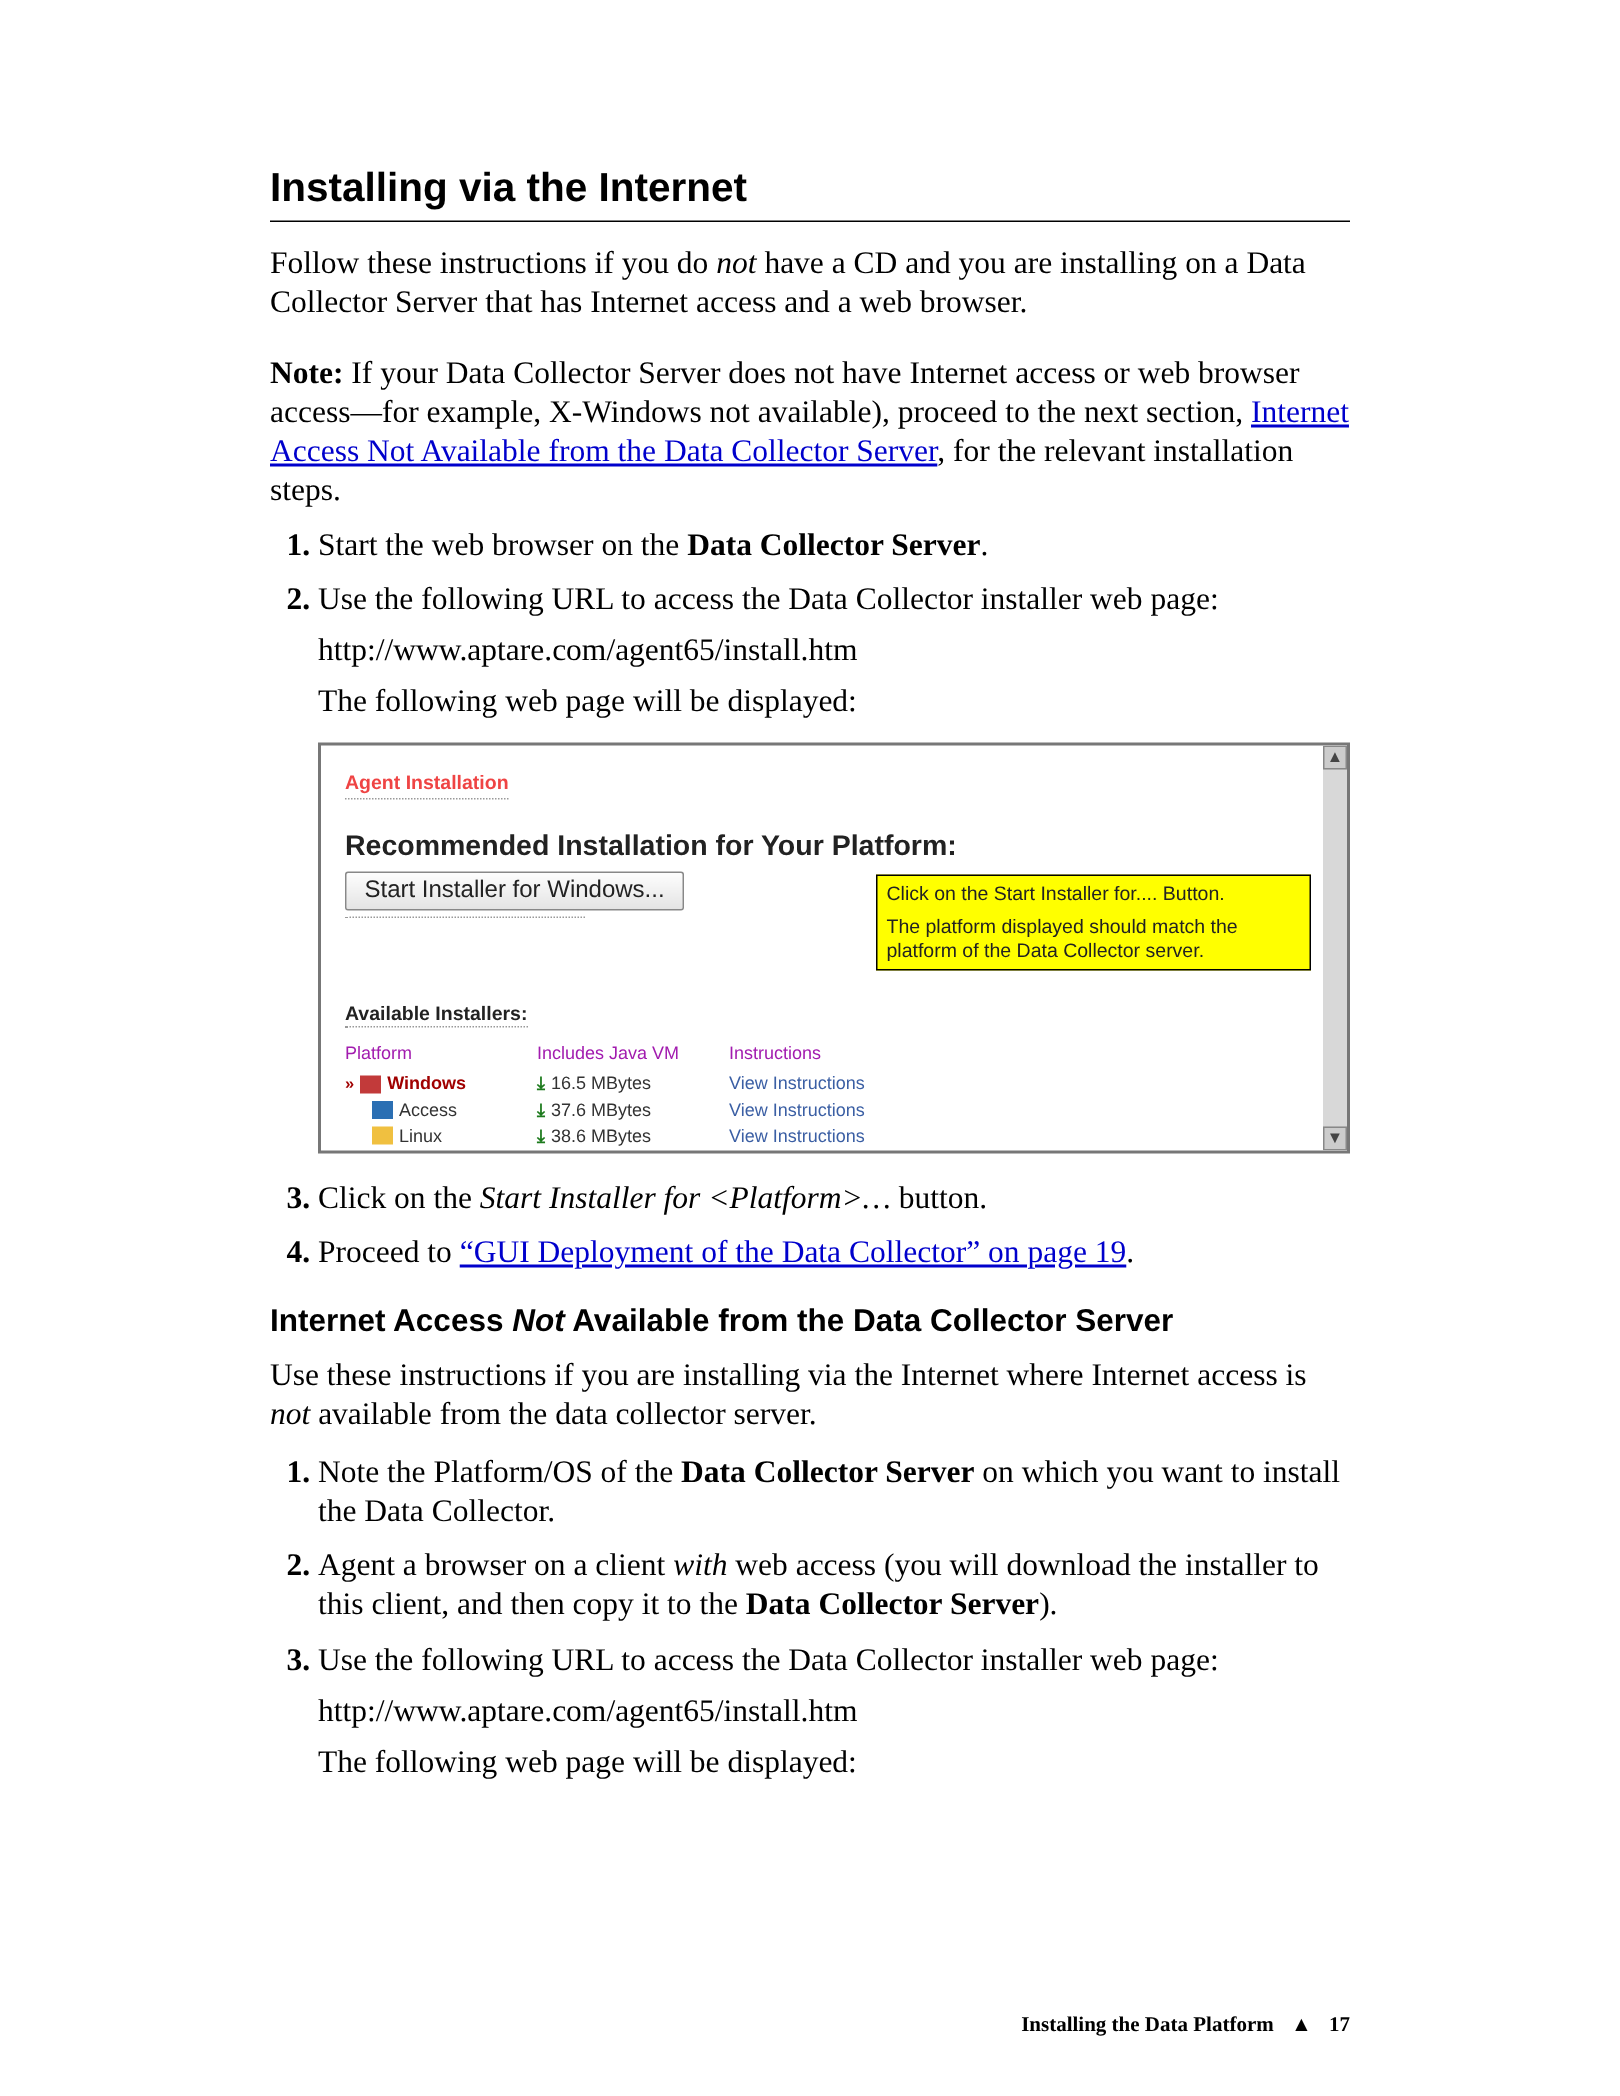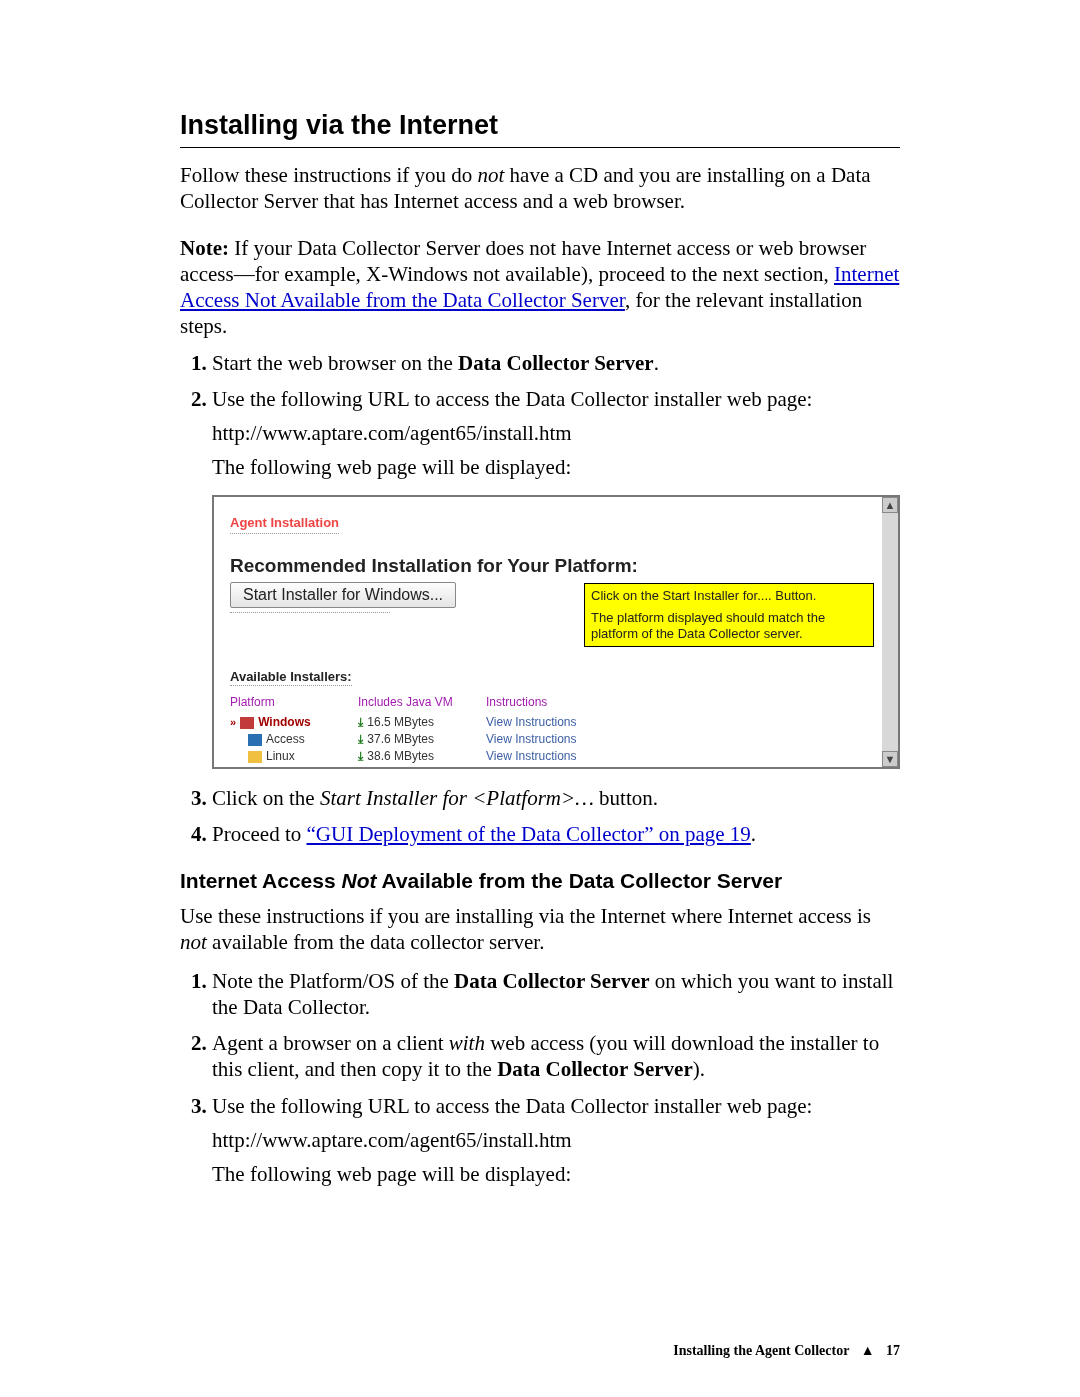--- a/index.html
+++ b/index.html
@@ -199,16 +199,16 @@
     <li>
       <span>Use the following URL to access the Data Collector installer web page:</span>
       <p class="sub">http://www.aptare.com/agent65/install.htm</p>
       <p class="sub">The following web page will be displayed:</p>
     </li>
   </ol>
 
 </div>
 
 <div class="footer">
-  <span>Installing the Agent Collector</span>
+  <span>Installing the Data Platform</span>
   <span class="tri">▲</span>
   <span>17</span>
 </div>
 
 </body></html>

